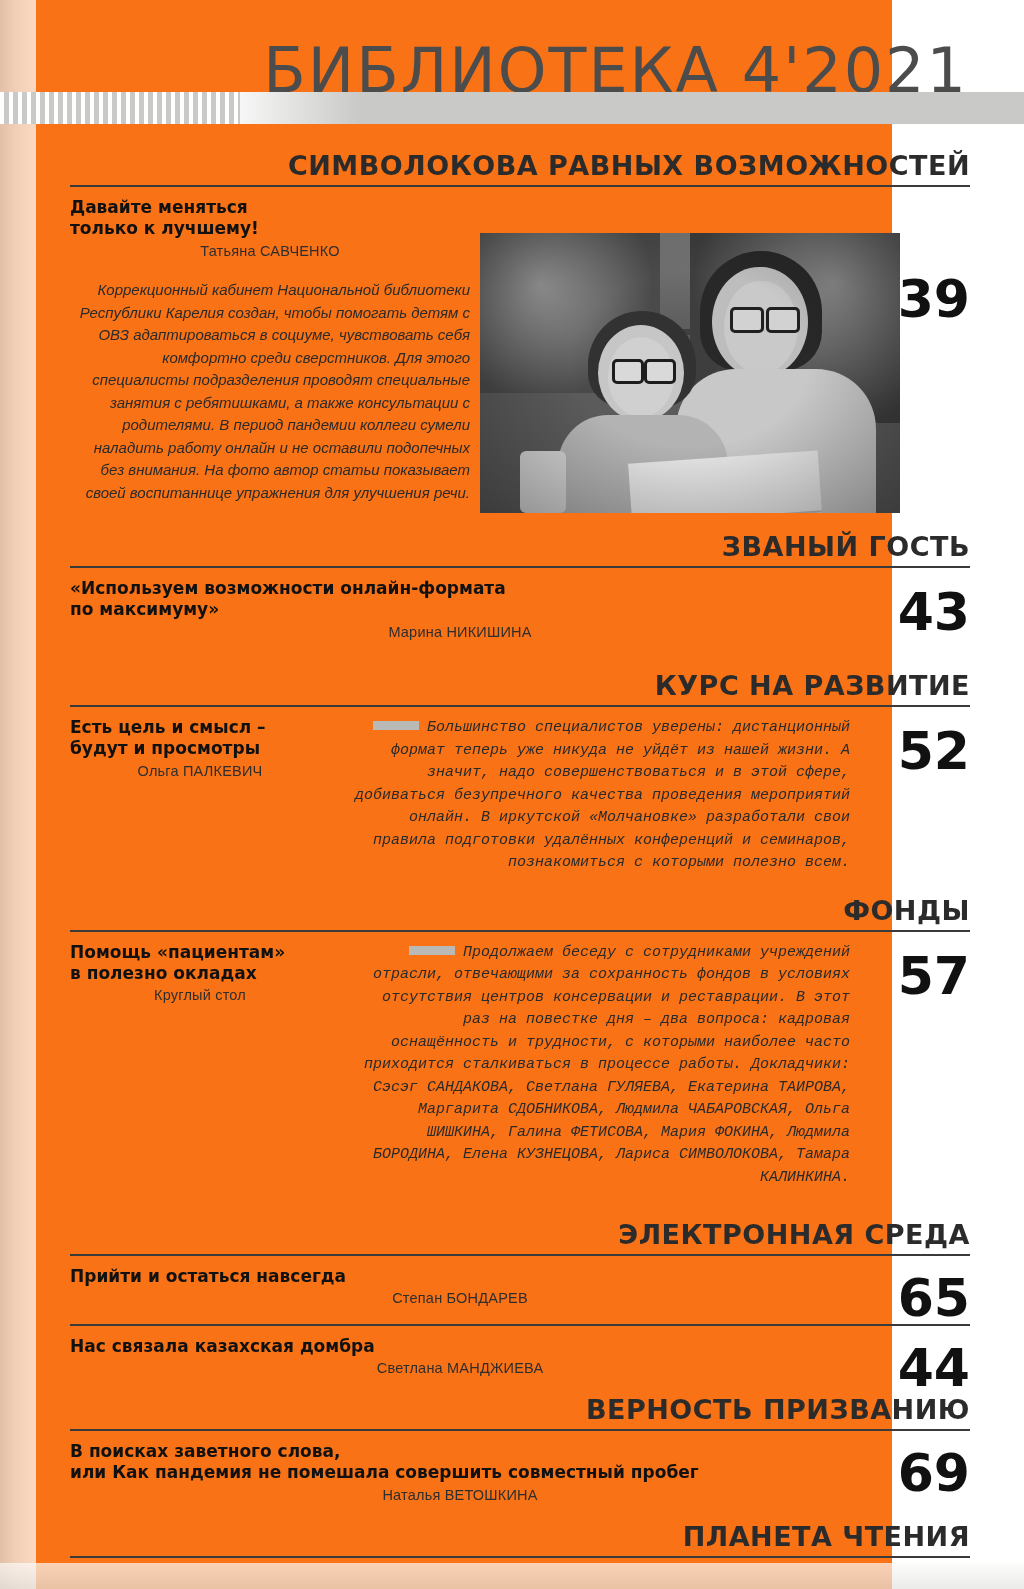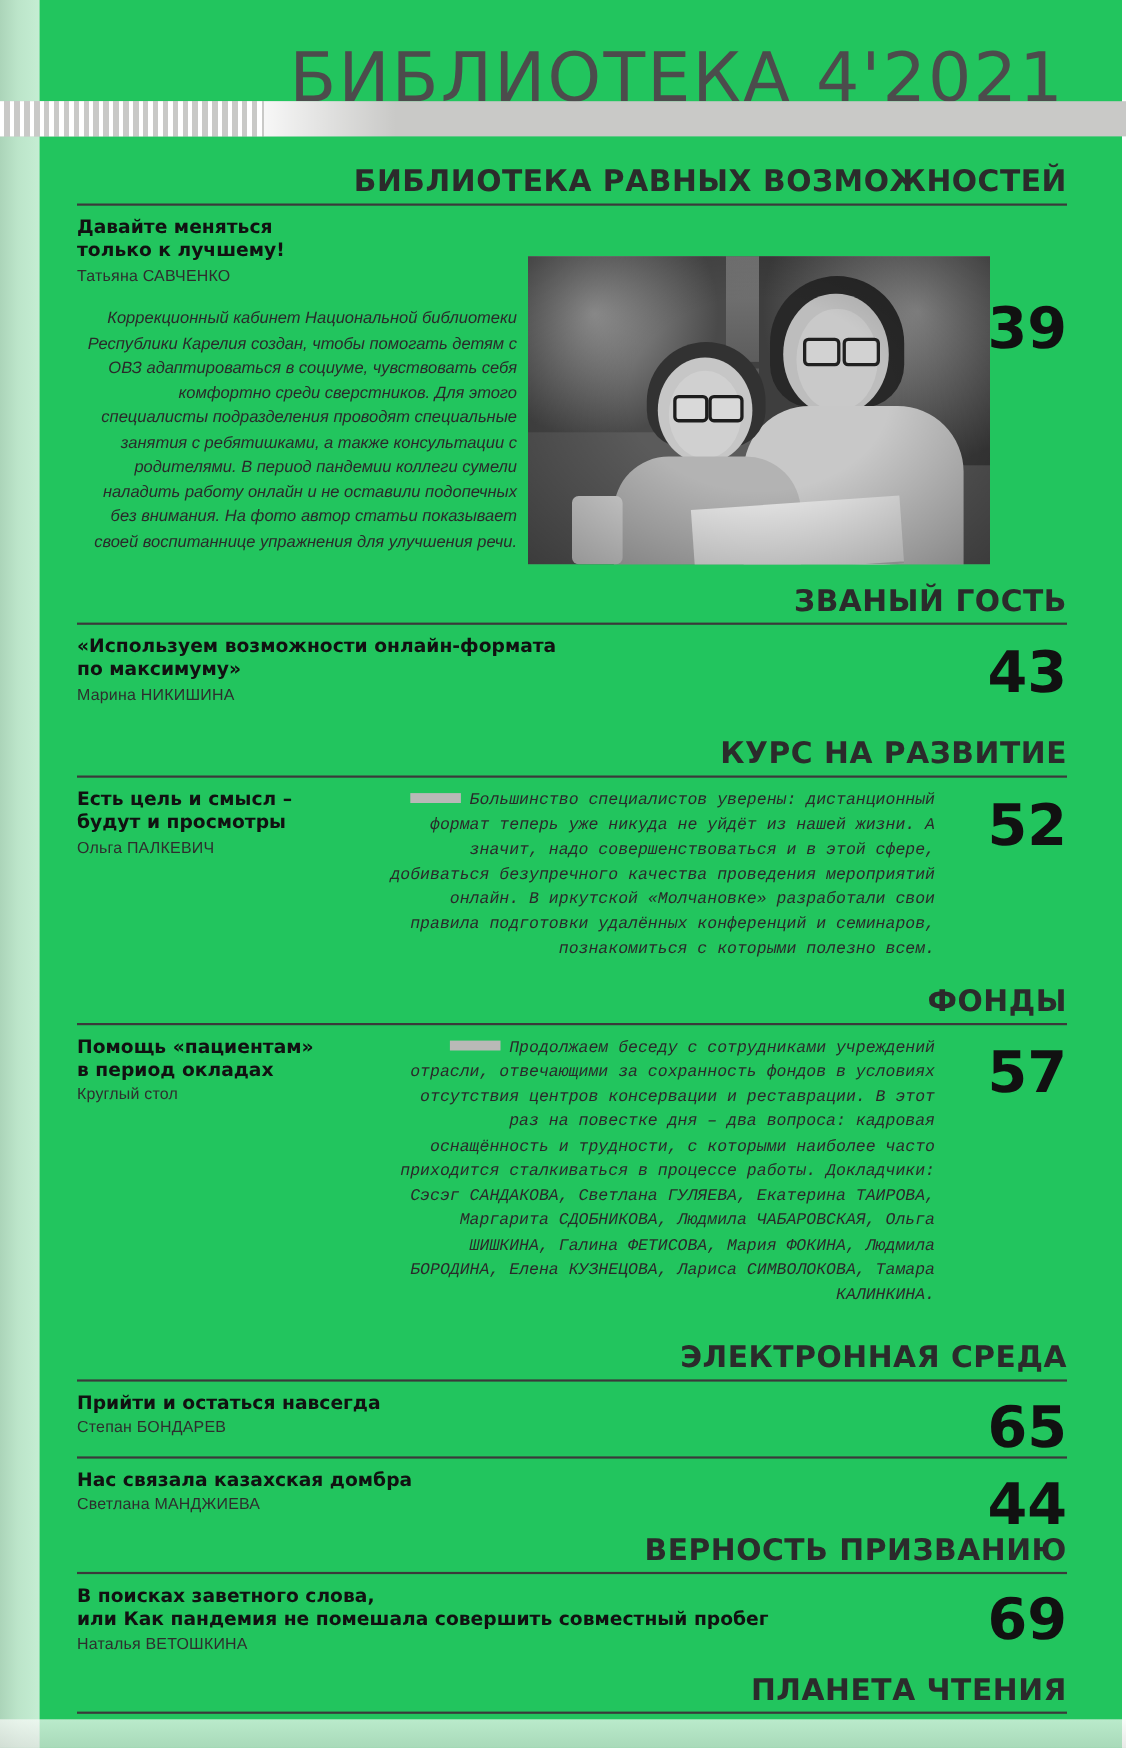--- a/index.html
+++ b/index.html
@@ -6,22 +6,22 @@
   body{
     width:1024px;height:1589px;
     background:#ffffff;
     font-family:"Liberation Sans", sans-serif;
     color:#1a1a1a;
     position:relative;
     overflow:hidden;
   }
   .page{
     position:absolute;
-    left:0;top:0;width:1020px;height:1589px;
-    background:#22c55e;
+    left:0;top:0;width:892px;height:1589px;
+    background:#f97316;
   }
   
   .scan-left-edge{
     position:absolute;left:0;top:0;width:36px;height:1589px;
     background:linear-gradient(90deg,#d9d9d7 0%, #efefed 45%, #fbfbfa 100%);
     opacity:.75;
   }
   .scan-bottom-edge{
     position:absolute;left:0;bottom:0;width:1024px;height:26px;
     background:linear-gradient(0deg,#e2e2e0 0%, #fbfbfa 100%);
@@ -90,20 +90,21 @@
     font-size:17px;
     line-height:1.25;
     color:#111;
     max-width:520px;
   }
   .entry-author{
     font-size:14.5px;
     color:#2e2e2e;
     margin-top:3px;
     letter-spacing:.2px;
+    text-align:center;
   }
   .page-num{
     position:absolute;right:0;top:-6px;
     font-family:"DejaVu Sans", sans-serif;
     font-weight:700;
     font-size:52px;
     line-height:1;
     color:#111;
   }
 
@@ -176,21 +177,21 @@
   <div class="masthead">
     <div class="mast-title">БИБЛИОТЕКА 4'2021</div>
     <div class="mast-rule"></div>
     <div class="mast-hatch"></div>
     <div class="mast-fade"></div>
   </div>
 
   <div class="content">
 
     <div class="section">
-      <div class="sec-head">БИБЛИОТЕКА РАВНЫХ ВОЗМОЖНОСТЕЙ</div>
+      <div class="sec-head">СИМВОЛОКОВА РАВНЫХ ВОЗМОЖНОСТЕЙ</div>
       <div class="sec-rule"></div>
 
       <div class="sec1-wrap">
         <div class="sec1-left">
           <div class="entry-title" style="white-space:pre-line">Давайте меняться
 только к лучшему!</div>
           <div class="entry-author">Татьяна САВЧЕНКО</div>
         </div>
         <div class="sec1-annot">
           <span class="lead-bar"></span><span>Коррекционный кабинет Национальной библиотеки Республики Карелия создан, чтобы помогать детям с ОВЗ адаптироваться в социуме, чувствовать себя комфортно среди сверстников. Для этого специалисты подразделения проводят специальные занятия с ребятишками, а также консультации с родителями. В период пандемии коллеги сумели наладить работу онлайн и не оставили подопечных без внимания. На фото автор статьи показывает своей воспитаннице упражнения для улучшения речи.</span>
@@ -252,21 +253,21 @@
     </div>
 
     <div class="spacer-sm"></div>
 
     <div class="section">
       <div class="sec-head">ФОНДЫ</div>
       <div class="sec-rule"></div>
       <div class="entry entry-2col" style="min-height:170px;">
         <div class="col-left">
           <div class="entry-title" style="white-space:pre-line;">Помощь «пациентам»
-в период окладах</div>
+в полезно окладах</div>
           <div class="entry-author">Круглый стол</div>
         </div>
         <div class="col-right annot">
           <span class="lead-bar"></span><span>Продолжаем беседу с сотрудниками учреждений отрасли, отвечающими за сохранность фондов в условиях отсутствия центров консервации и реставрации. В этот раз на повестке дня – два вопроса: кадровая оснащённость и трудности, с которыми наиболее часто приходится сталкиваться в процессе работы. Докладчики: Сэсэг САНДАКОВА, Светлана ГУЛЯЕВА, Екатерина ТАИРОВА, Маргарита СДОБНИКОВА, Людмила ЧАБАРОВСКАЯ, Ольга ШИШКИНА, Галина ФЕТИСОВА, Мария ФОКИНА, Людмила БОРОДИНА, Елена КУЗНЕЦОВА, Лариса СИМВОЛОКОВА, Тамара КАЛИНКИНА.</span>
         </div>
         <div class="page-num" style="top:8px;text-align:center;">57</div>
       </div>
     </div>
 
     <div class="spacer-md"></div>

